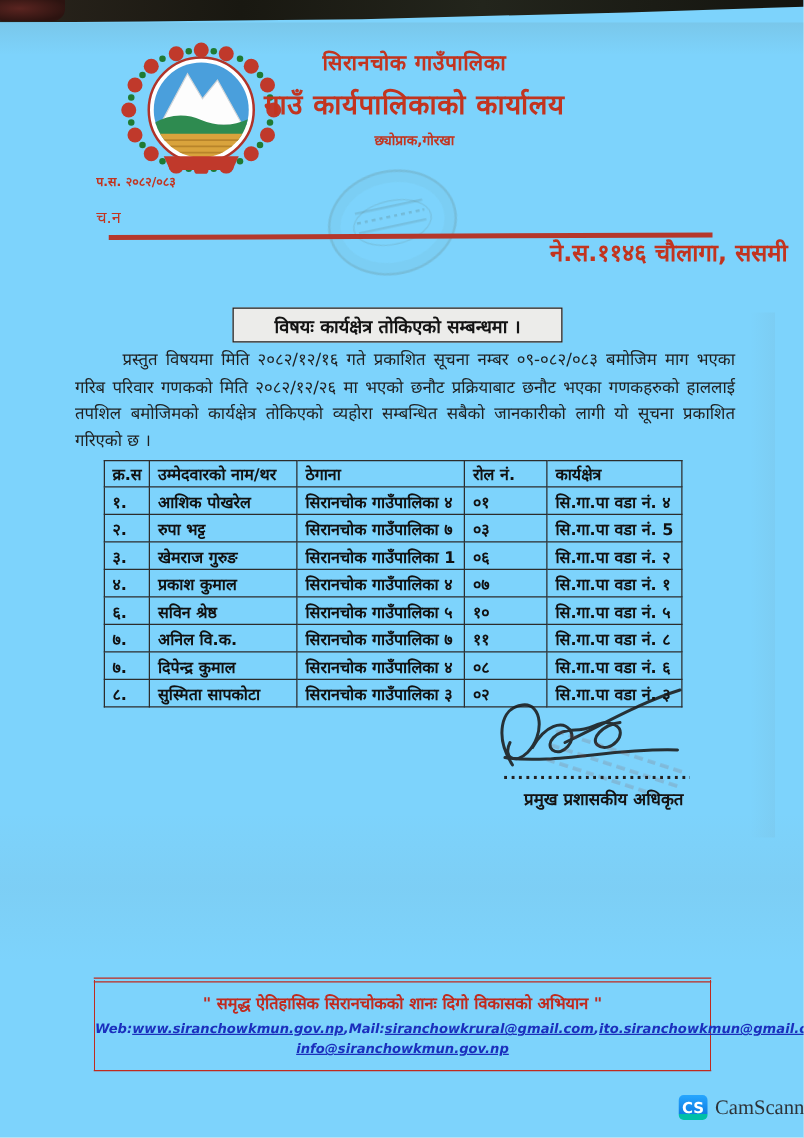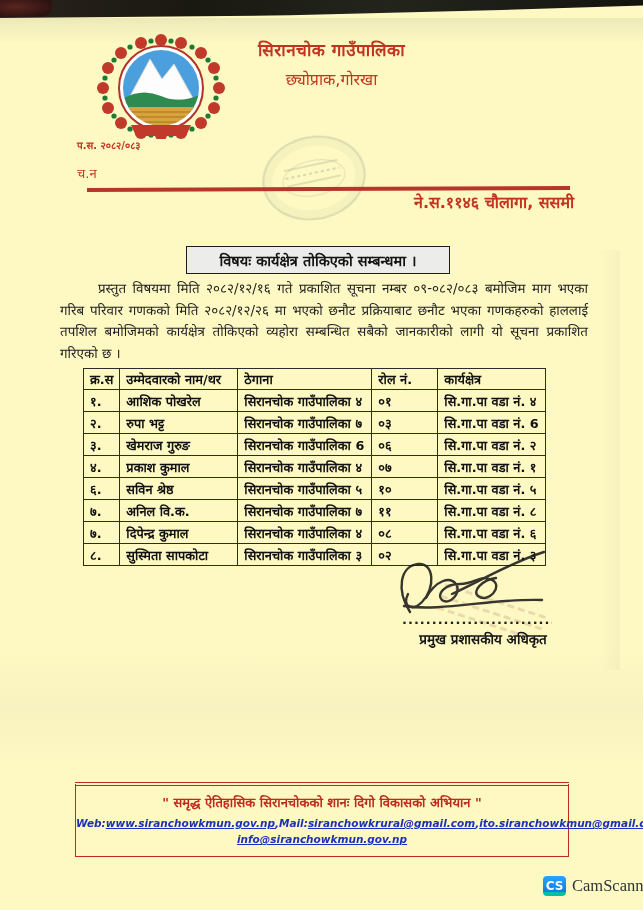--- a/index.html
+++ b/index.html
@@ -1,18 +1,18 @@
 <!DOCTYPE html>
 <html><head>
 <meta charset="utf-8">
 <style>
   html,body{margin:0;padding:0;background:#e9e9e9;}
   .page{
     position:relative;width:643px;height:910px;margin:0 auto;
-    background:#fef9c3;overflow:hidden;
+    background:#7dd3fc;overflow:hidden;
     font-family:"DejaVu Sans","Liberation Sans",sans-serif;
     color:#222;
   }
   
   .streak{position:absolute;pointer-events:none;}
   .streak.s1{left:0;top:650px;width:643px;height:120px;background:linear-gradient(180deg,rgba(0,0,0,0) 0%,rgba(120,120,115,.05) 50%,rgba(0,0,0,0) 100%);}
   .streak.s2{left:600px;top:250px;width:20px;height:420px;background:linear-gradient(90deg,rgba(0,0,0,0),rgba(110,110,100,.06));}
   .streak.s3{left:0;top:18px;width:643px;height:26px;background:linear-gradient(180deg,rgba(90,95,80,.10),rgba(0,0,0,0));}
 
   
@@ -26,42 +26,42 @@
     background:radial-gradient(ellipse at 30% 40%,#5a2420,#2c1310 75%);
   }
 
   
   .emblem{position:absolute;left:88px;top:33px;width:146px;height:106px;}
 
   
   .head-block{position:absolute;left:130px;right:110px;top:38px;text-align:center;color:#c2341f;}
   .head-muni{font-size:17px;font-weight:bold;letter-spacing:.5px;}
   .head-office{font-size:22px;font-weight:bold;margin-top:6px;letter-spacing:.5px;}
-  .head-addr1{font-size:16px;font-weight:400;margin-top:7px;}
+  .head-addr1{font-size:11px;font-weight:700;margin-top:7px;}
   .head-addr2{font-size:12px;font-weight:600;margin-top:3px;}
 
   .ref-no{position:absolute;left:77px;top:138px;font-size:10px;font-weight:bold;color:#c2341f;}
   .ch-no{position:absolute;left:77px;top:164px;font-size:13px;font-weight:normal;color:#c2341f;}
 
   
   .seal{
     position:absolute;left:262px;top:136px;width:100px;height:80px;border-radius:50%;
     border:2px solid rgba(95,115,105,.30);transform:rotate(-12deg);
     box-shadow:inset 0 0 0 8px rgba(95,115,105,.07);
     filter:blur(.4px);opacity:.75;
   }
   .seal::before{content:"";position:absolute;left:18px;top:22px;width:62px;height:34px;border-radius:50%;
     border:1px solid rgba(95,115,105,.25);}
   .seal::after{content:"";position:absolute;left:22px;top:34px;width:55px;height:2px;
     background:repeating-linear-gradient(90deg,rgba(80,100,90,.3) 0 3px,transparent 3px 6px);
     box-shadow:0 8px 0 rgba(80,100,90,.22), 0 -8px 0 rgba(80,100,90,.22);}
 
   .red-rule{position:absolute;left:87px;top:187px;width:483px;height:4px;background:#b5372b;transform:rotate(-.25deg);}
 
-  .right-red{position:absolute;left:414px;top:192px;color:#c2341f;font-weight:bold;font-size:16px;line-height:22px;}
+  .right-red{position:absolute;left:440px;top:192px;color:#c2341f;font-weight:bold;font-size:19px;line-height:22px;}
 
   
   .subject-box{
     position:absolute;left:186px;top:246px;width:262px;height:26px;
     border:1.4px solid #1d1d1d;background:#ececea;
     display:flex;align-items:center;justify-content:center;
     font-size:14.5px;font-weight:bold;color:#141414;
   }
 
   .body-par{
@@ -174,20 +174,21 @@
           <circle cx="104" cy="14" r="2.6"></circle>
           <circle cx="120" cy="27" r="2.6"></circle>
         <circle cx="128" cy="45" r="2.6"></circle>
       </g>
       <path d="M43 92 L103 92 L98 103 L48 103 Z" fill="#c0392b"></path>
     </svg>
   </div>
 
   <div class="head-block">
     <div class="head-muni">सिरानचोक गाउँपालिका</div>
+    <div class="head-office">गाउँ कार्यपालिकाको कार्यालय</div>
     <div class="head-addr1">छ्योप्राक,गोरखा</div>
   </div>
 
   <div class="ref-no">प.स. २०८२/०८३</div>
   <div class="ch-no">च.न</div>
 
   <div class="seal"></div>
 
   <div class="red-rule"></div>
 
@@ -222,26 +223,26 @@
         <td>आशिक पोखरेल</td>
         <td>सिरानचोक गाउँपालिका ४</td>
         <td>०१</td>
         <td>सि.गा.पा वडा नं. ४</td>
       </tr>
       <tr>
         <td>२.</td>
         <td>रुपा भट्ट</td>
         <td>सिरानचोक गाउँपालिका ७</td>
         <td>०३</td>
-        <td>सि.गा.पा वडा नं. 6</td>
+        <td>सि.गा.पा वडा नं. 5</td>
       </tr>
       <tr>
         <td>३.</td>
         <td>खेमराज गुरुङ</td>
-        <td>सिरानचोक गाउँपालिका 6</td>
+        <td>सिरानचोक गाउँपालिका 1</td>
         <td>०६</td>
         <td>सि.गा.पा वडा नं. २</td>
       </tr>
       <tr>
         <td>४.</td>
         <td>प्रकाश कुमाल</td>
         <td>सिरानचोक गाउँपालिका ४</td>
         <td>०७</td>
         <td>सि.गा.पा वडा नं. १</td>
       </tr>

